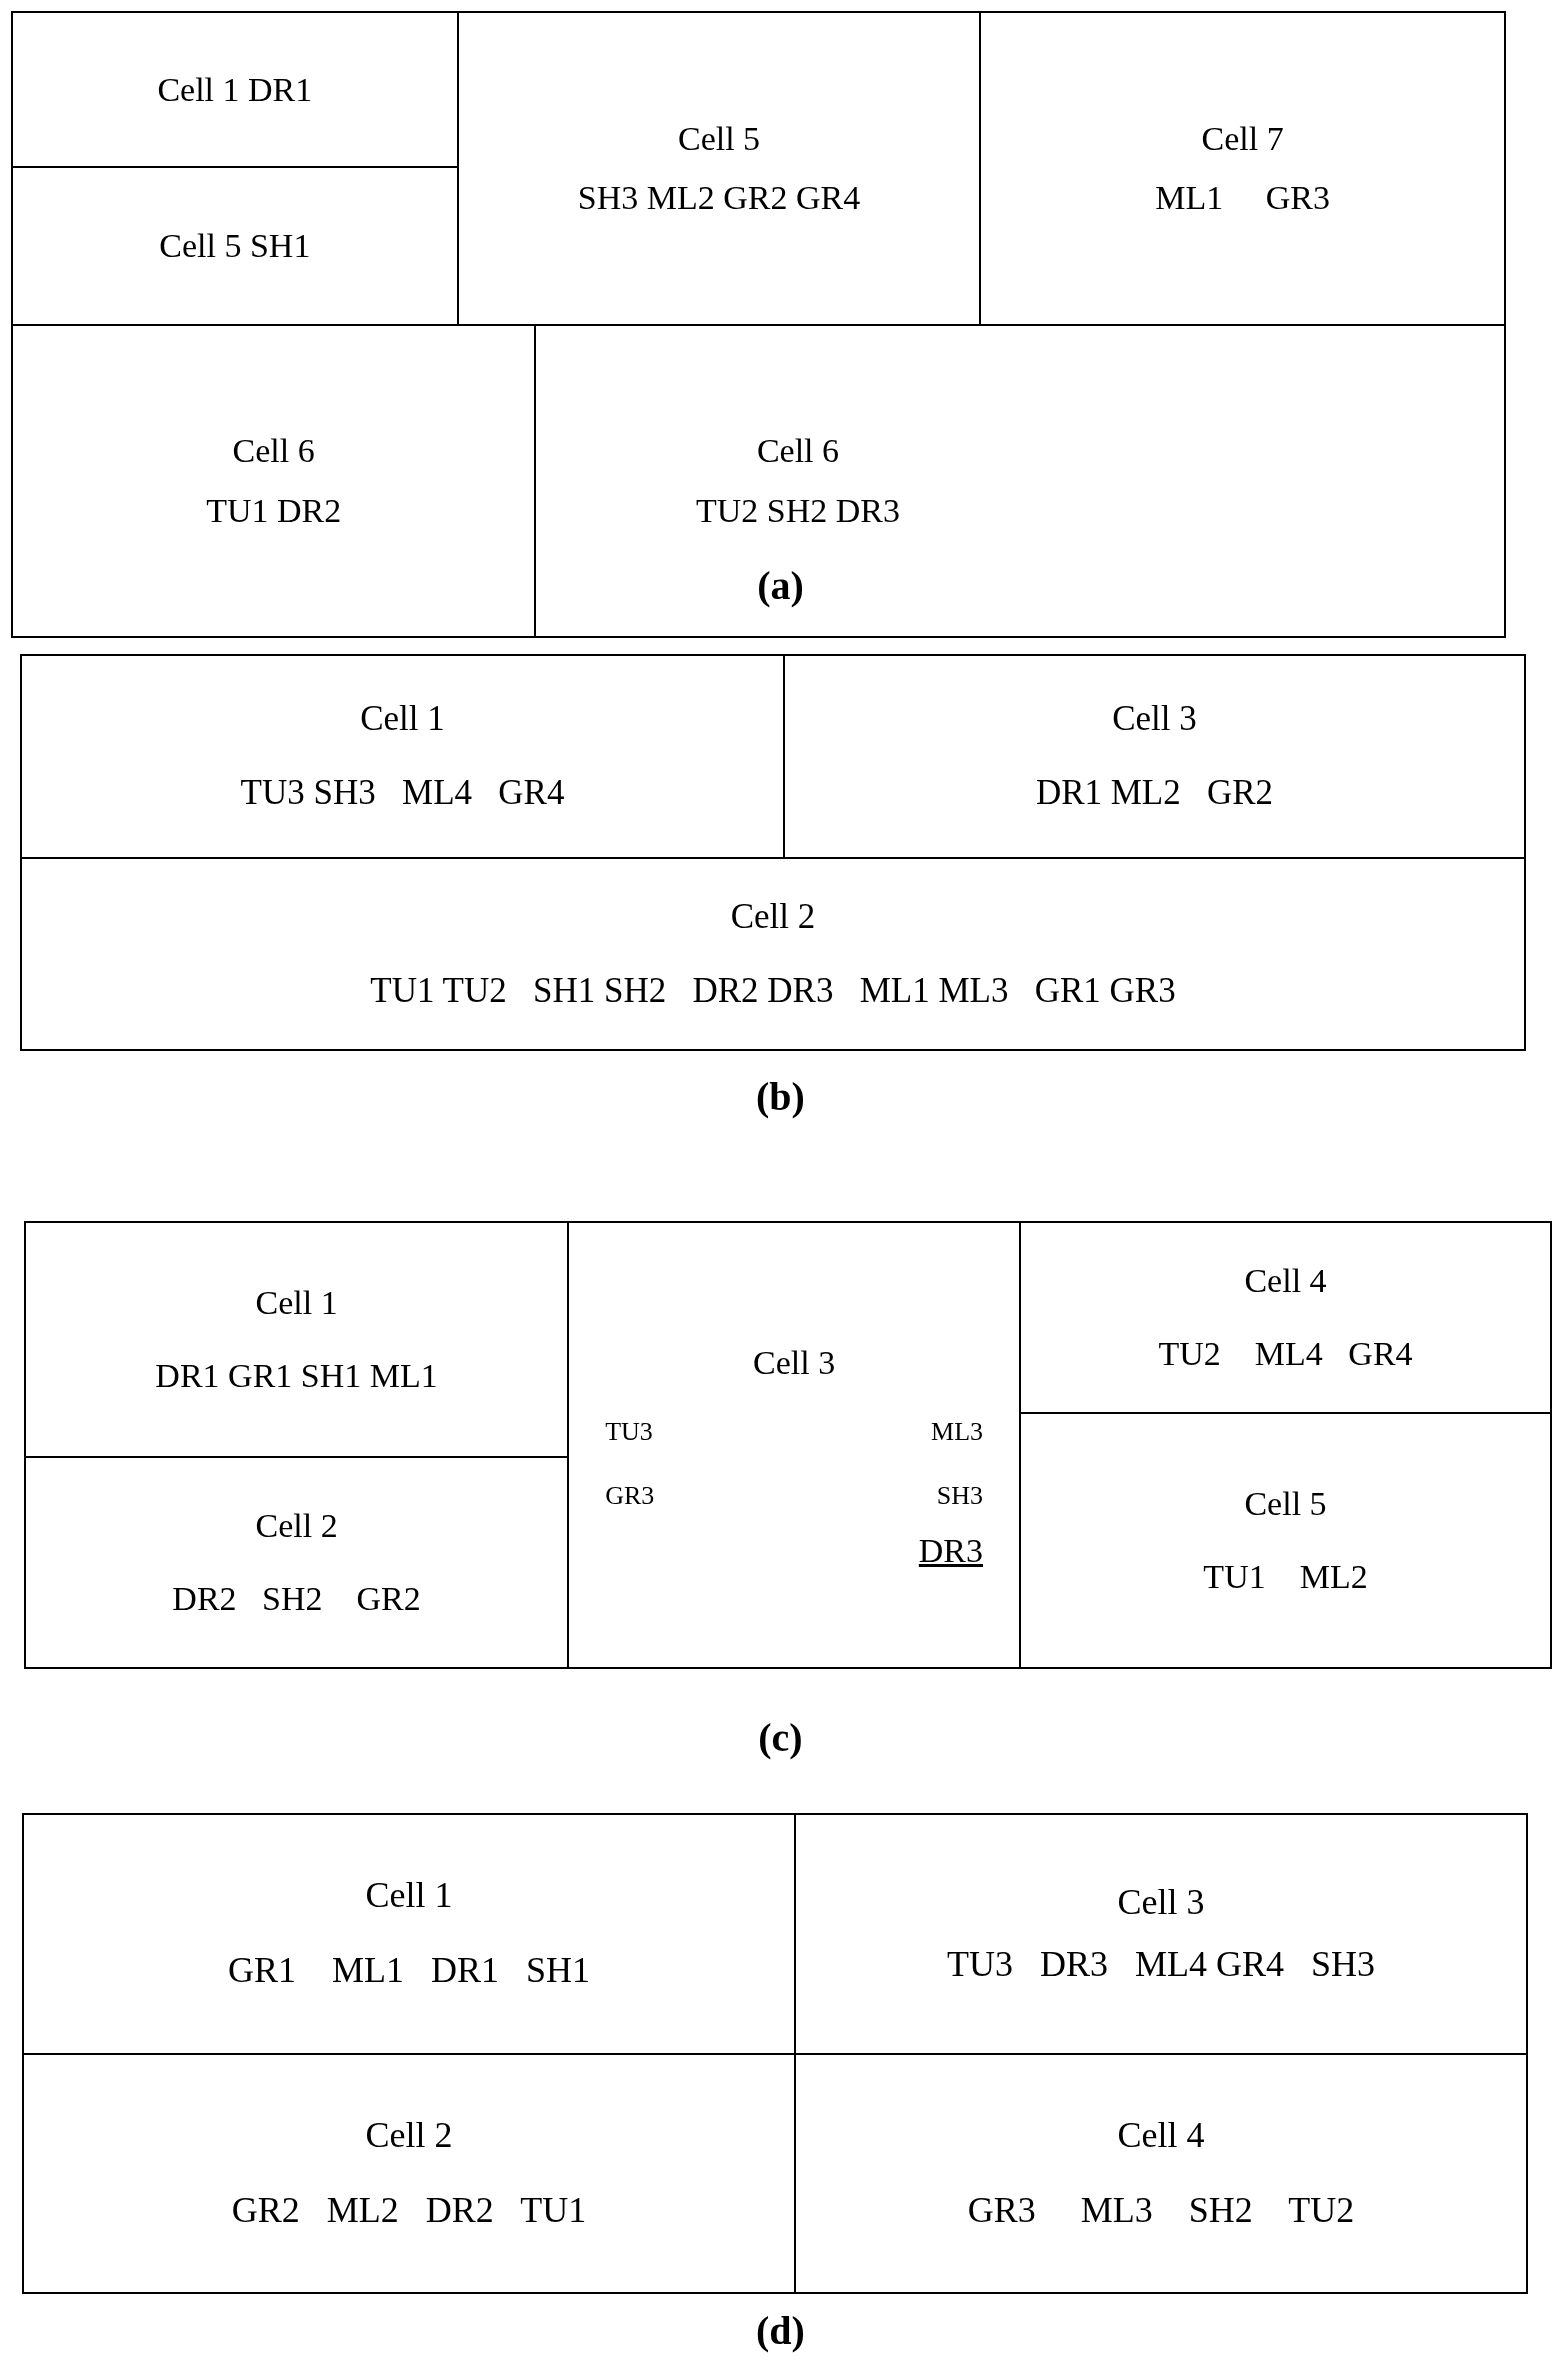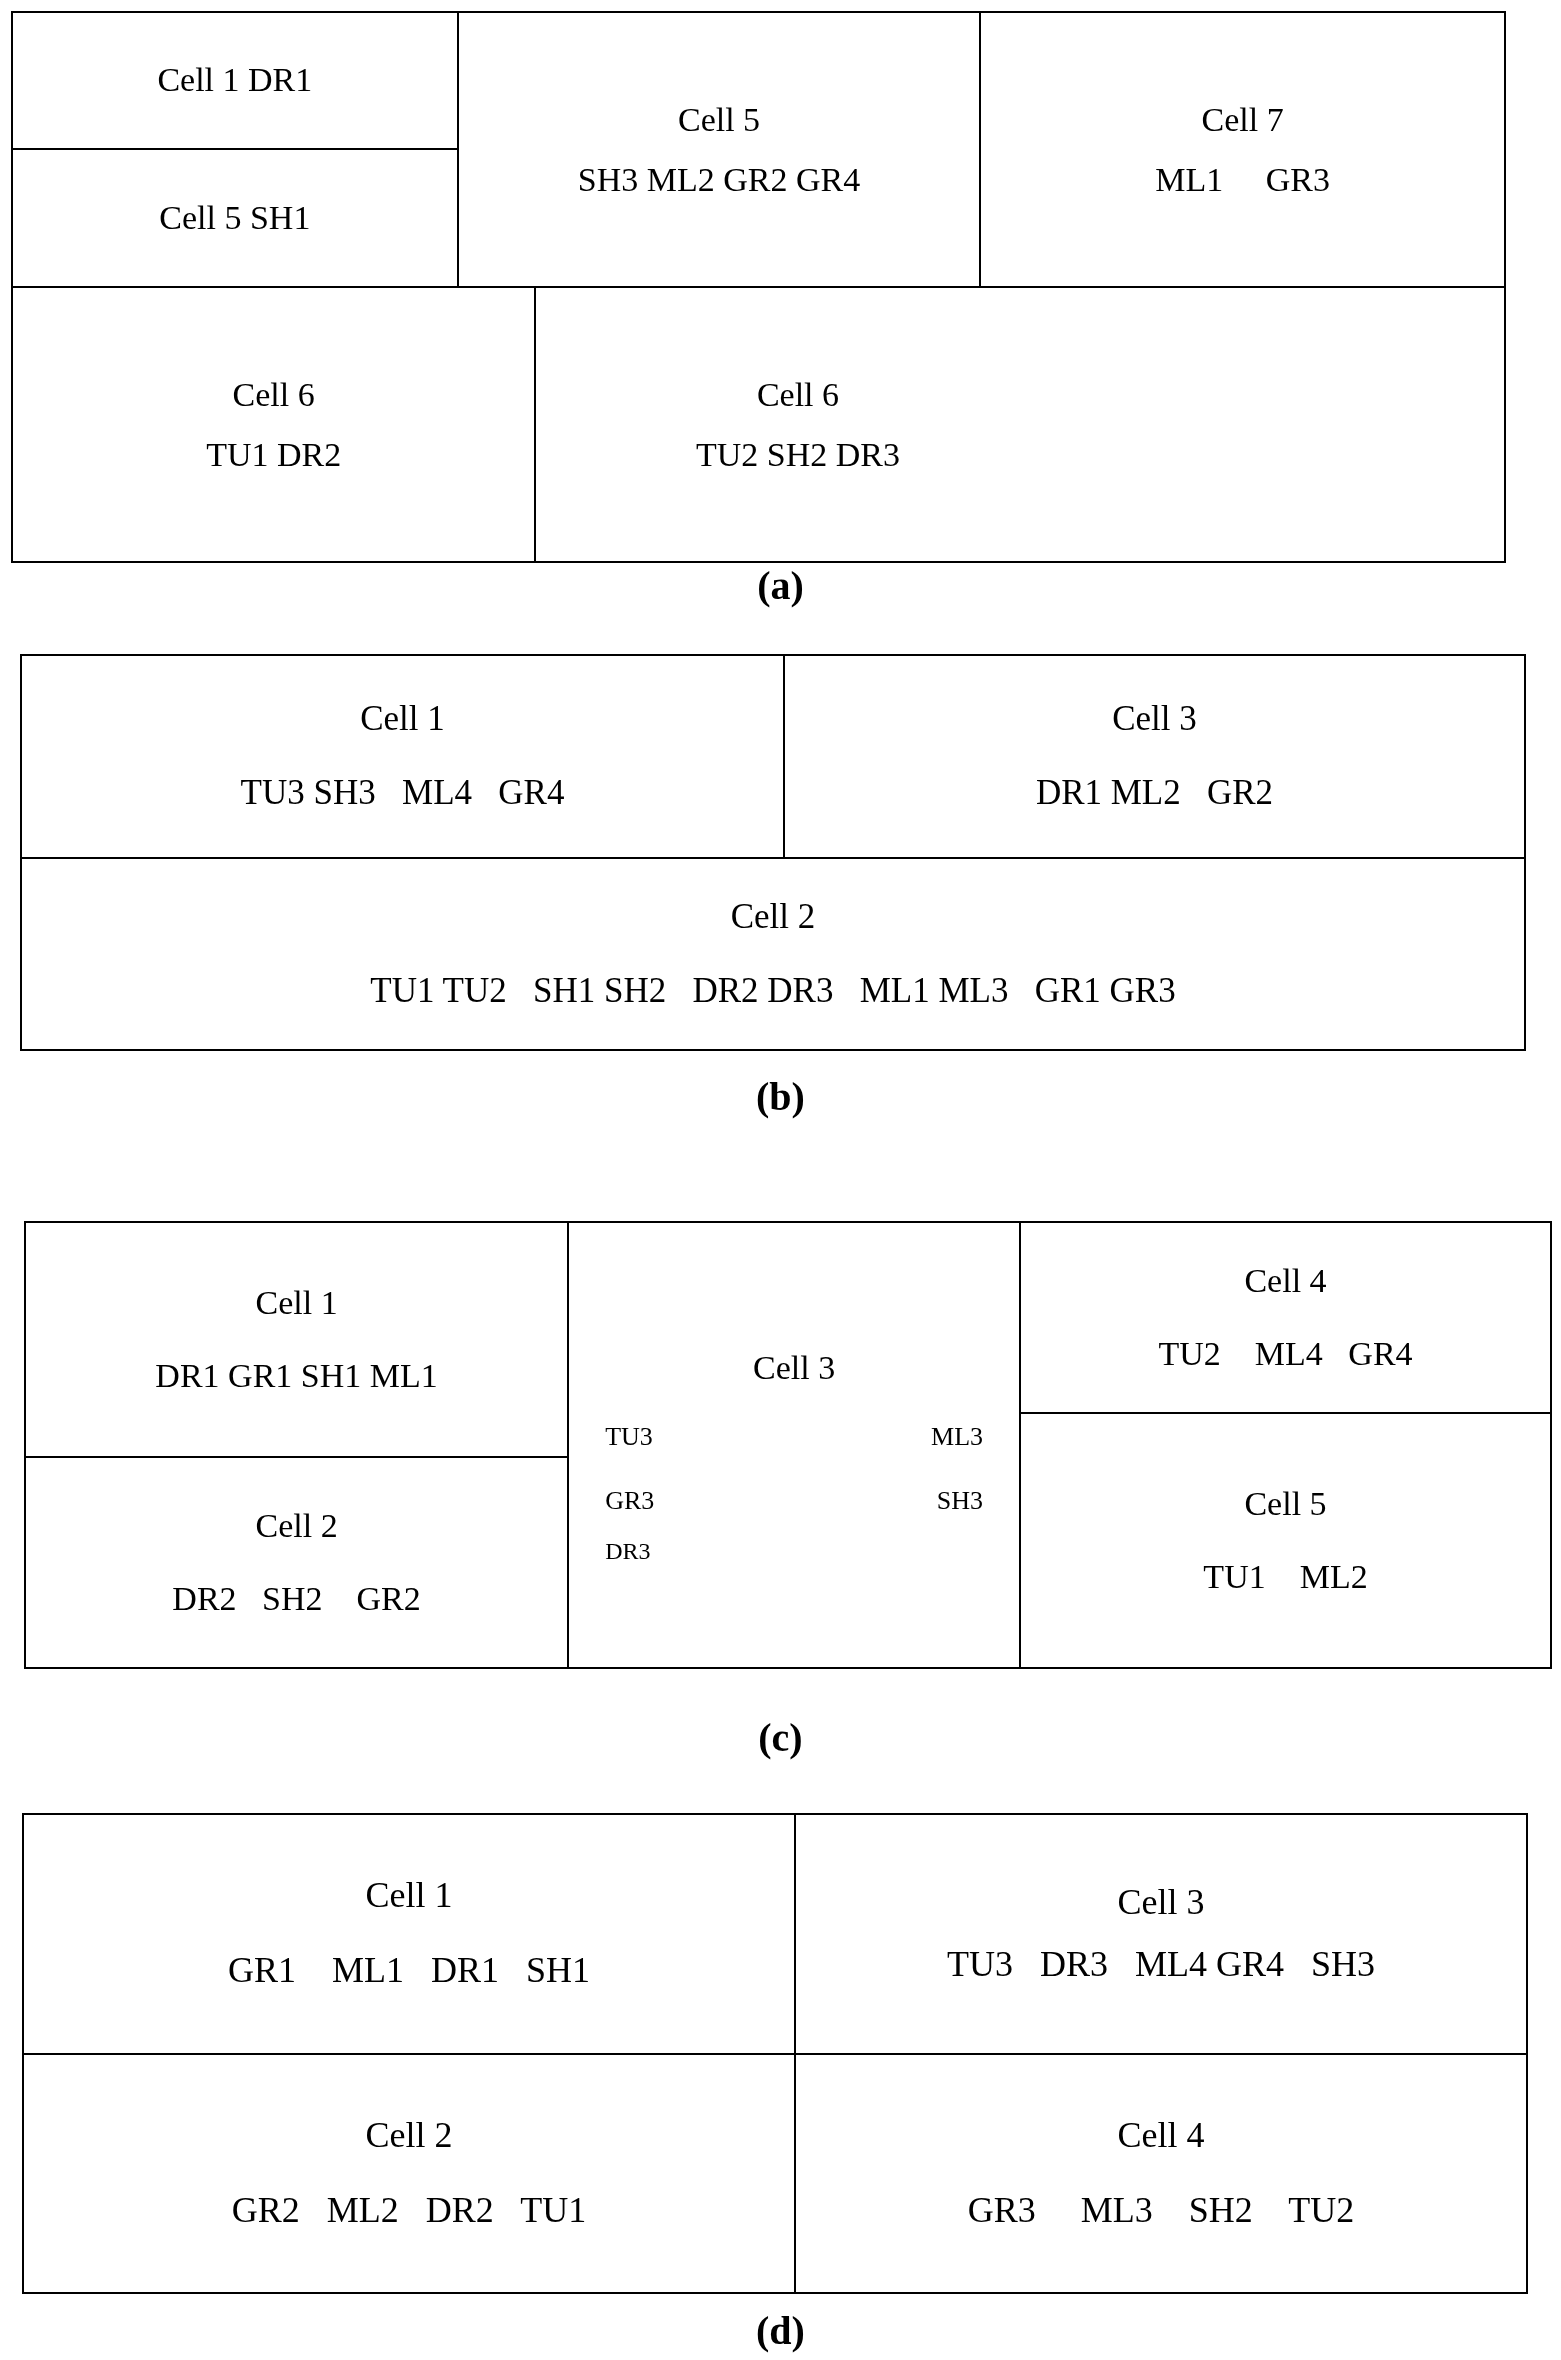--- a/index.html
+++ b/index.html
@@ -66,21 +66,21 @@
     font-weight: bold;
     font-size: 40px;
     left: 0;
   }
 
   
   #panel-a {
     left: 11px;
     top: 11px;
     width: 1495px;
-    height: 552px;
+    height: 627px;
     flex-direction: column;
   }
   #panel-a .a-row { display: flex; width: 100%; }
   #panel-a .a-row-top { height: 50%; }
   #panel-a .a-row-bot { height: 50%; }
   #panel-a .a-col-1 { width: 29.8%; display: flex; flex-direction: column; }
   #panel-a .a-col-2 { width: 35.1%; }
   #panel-a .a-col-3 { width: 35.1%; }
   #panel-a .a-sub { height: 50%; width: 100%; }
   #panel-a .cell-title, #panel-a .cell-items { font-size: 34px; }
@@ -129,23 +129,24 @@
   }
   .mid-pair {
     width: 84%;
     display: flex;
     justify-content: space-between;
     font-size: 26px;
     line-height: 1.05;
   }
   .mid-single {
     width: 84%;
-    text-align: left;
-    font-size: 24px;
+    text-align: right;
+    font-size: 34px;
     line-height: 1.05;
+    text-decoration: underline;
   }
 
   
   #panel-d {
     left: 22px;
     top: 1813px;
     width: 1506px;
     height: 481px;
     flex-direction: column;
   }

